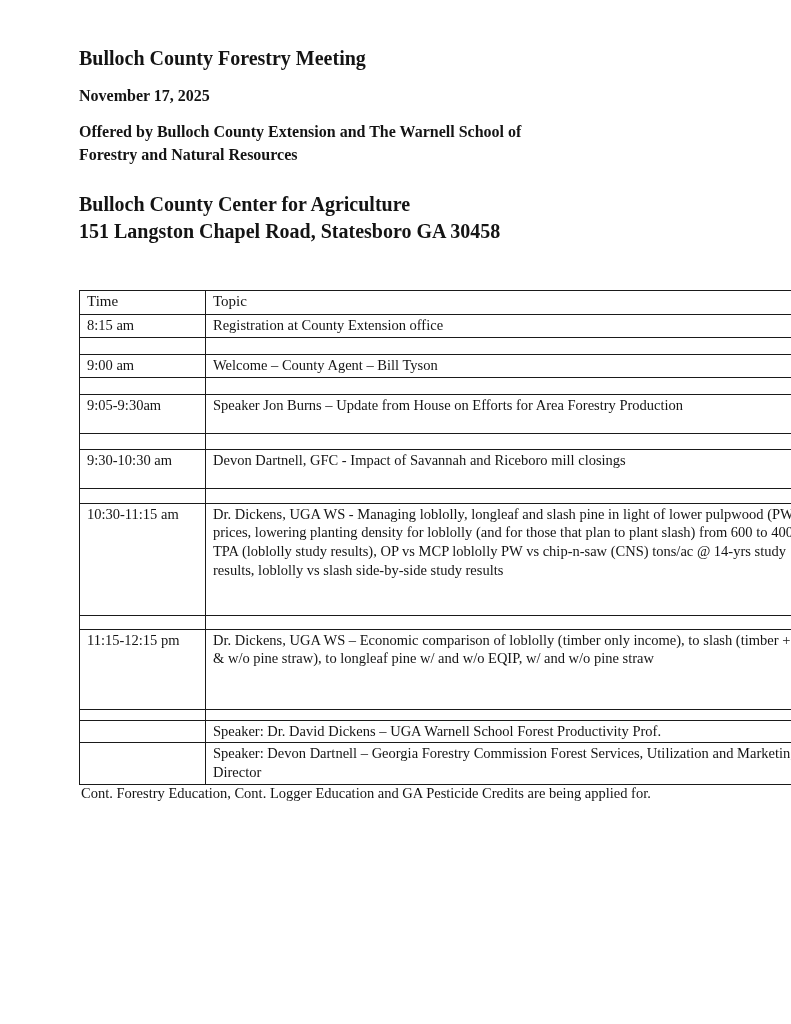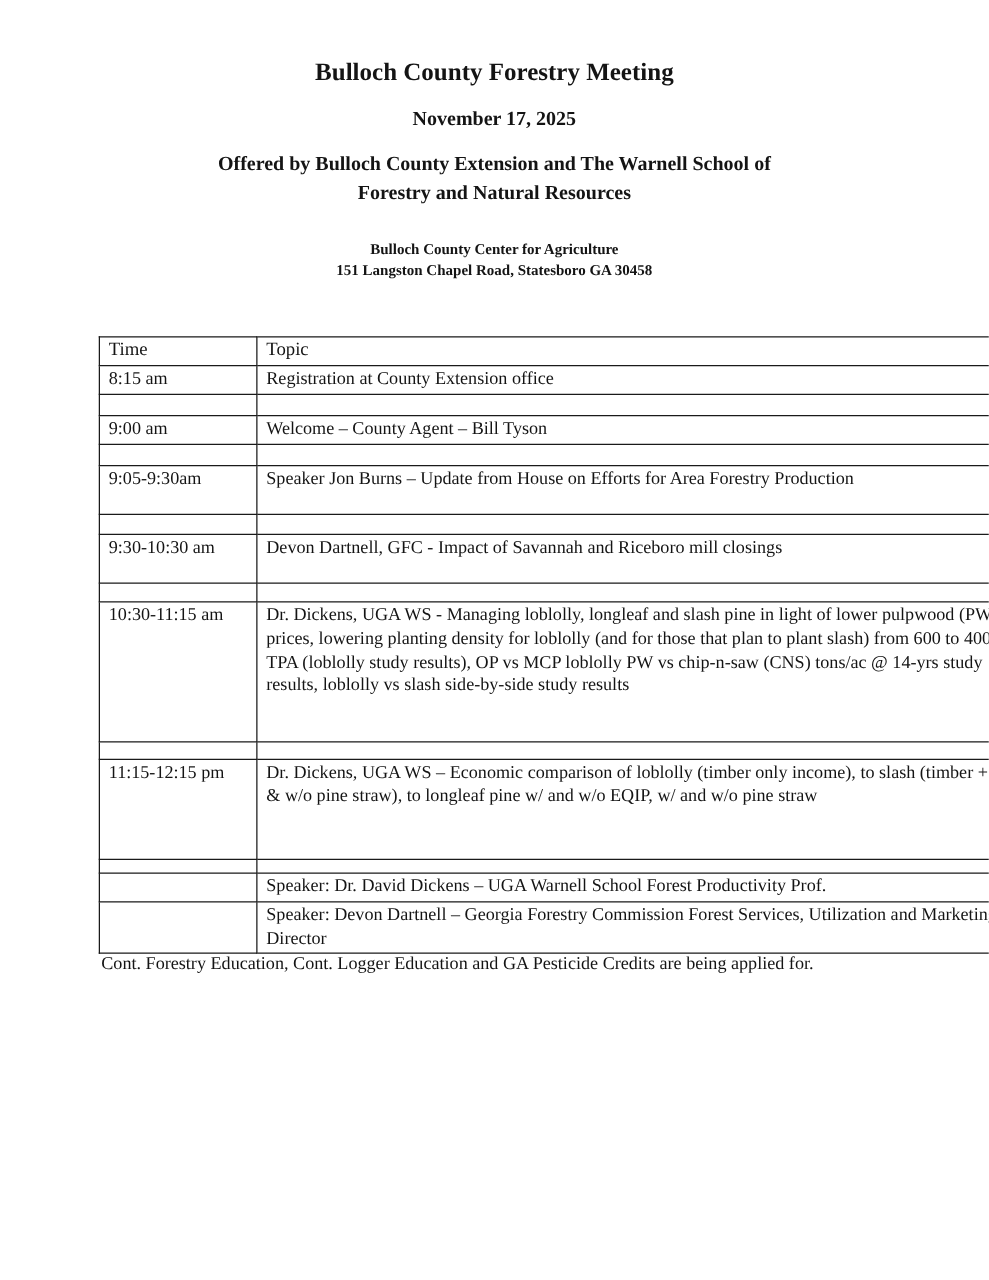--- a/index.html
+++ b/index.html
@@ -12,40 +12,40 @@
     height: 1024px;
     font-family: "Liberation Serif", "DejaVu Serif", serif;
     color: #141414;
     -webkit-font-smoothing: antialiased;
   }
   .page {
     width: 633px;
     margin: 0 auto;
     padding-top: 46px;
   }
-  .doc-header { text-align: center; }
+  .doc-header { }
   .doc-title {
     font-size: 20px;
     font-weight: bold;
     margin: 0;
     line-height: 1.25;
   }
   .doc-date {
     font-size: 16px;
     font-weight: bold;
     margin-top: 16px;
   }
   .offered-by {
     font-size: 16px;
     font-weight: bold;
     margin-top: 15px;
     line-height: 1.45;
   }
   .venue {
-    font-size: 12px;
+    font-size: 20px;
     font-weight: bold;
     margin-top: 25px;
     line-height: 1.35;
   }
   table.agenda {
     border-collapse: collapse;
     width: 750px;
     margin-top: 45px;
     table-layout: fixed;
   }

